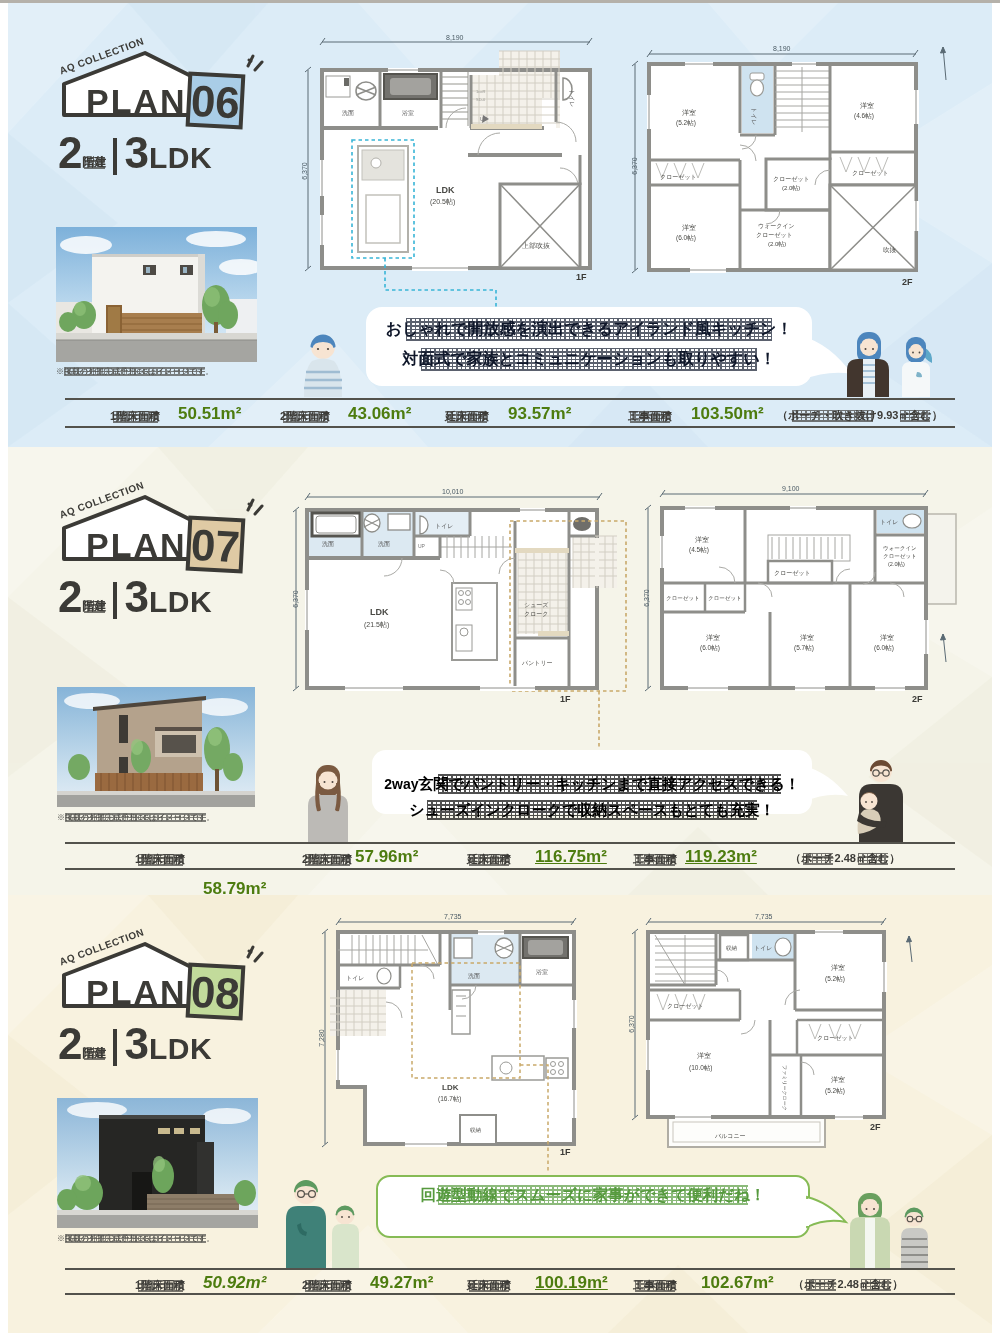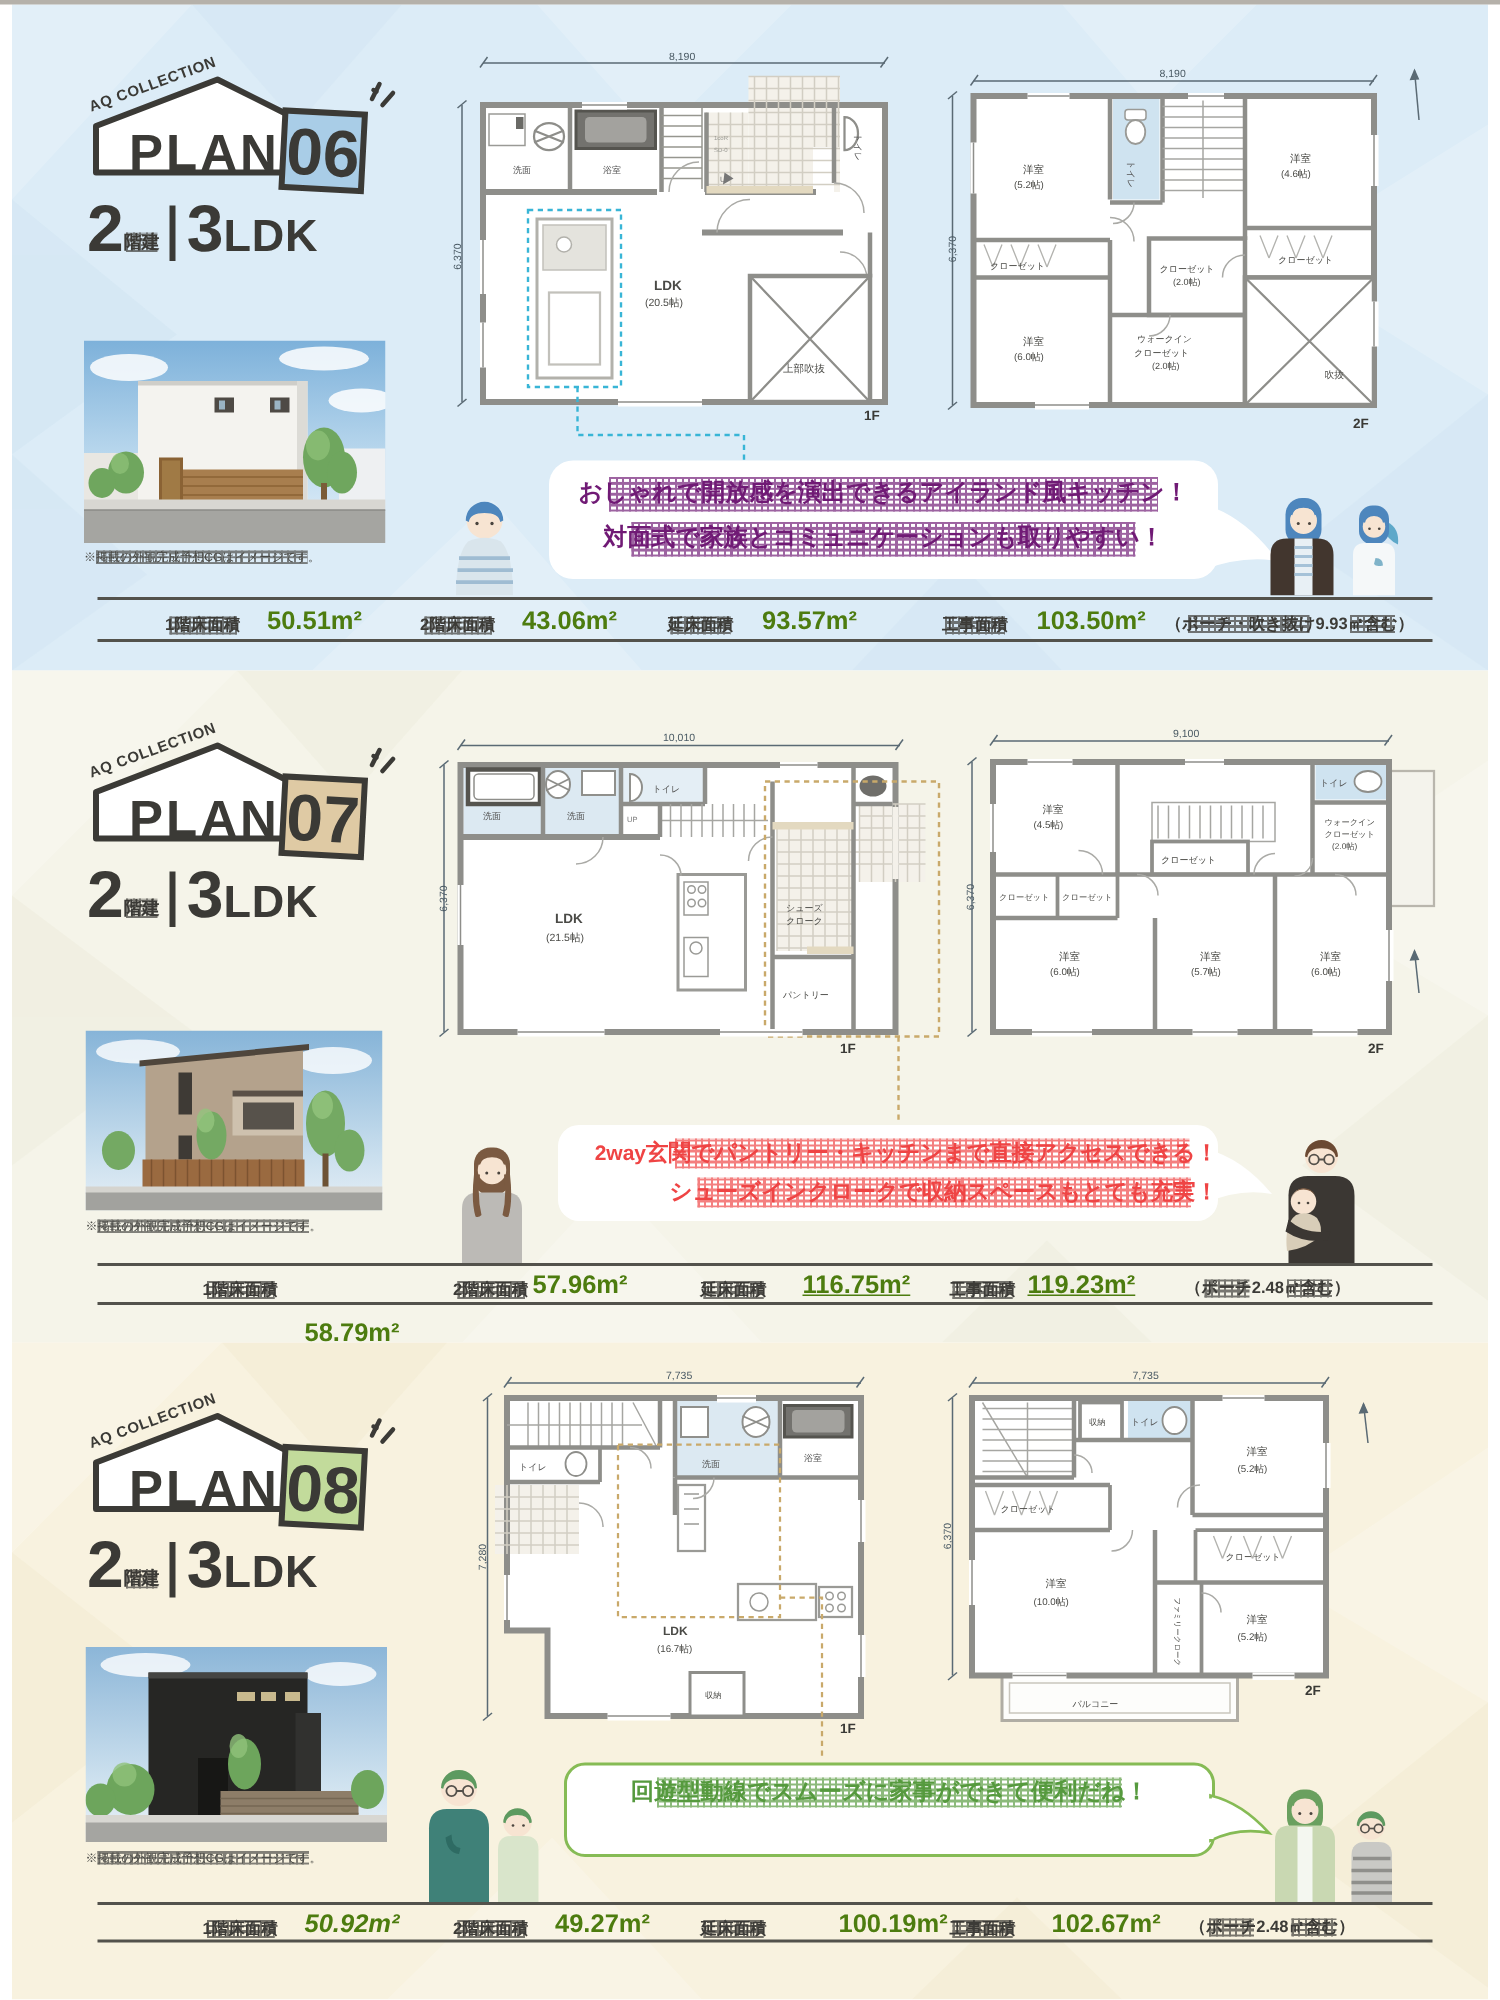--- a/index.html
+++ b/index.html
@@ -379,21 +379,21 @@
         <line x1="286" y1="55" x2="286" y2="89"></line>
         <line x1="286" y1="166" x2="286" y2="196"></line>
       </g>
   <text x="272" y="250" font-size="9" fill="#3a3a36" font-weight="bold">2F</text>
 </svg>
 
 <div class="abs" style="left:366px;top:307px;width:446px;height:79px;background:#fff;border-radius:16px;"></div>
 <svg class="abs" style="left:800px;top:330px;" width="56" height="56" viewBox="0 0 56 56">
       <path d="M2,6 Q30,14 52,44 Q28,40 2,50 Z" fill="#fff"></path>
     </svg>
-<div class="abs" style="left:366px;top:307px;width:446px;height:79px;color:#701a75;font-weight:bold;font-size:16px;text-align:center;line-height:30px;padding-top:7px;">
+<div class="abs" style="left:366px;top:307px;width:446px;height:79px;color:#0f172a;font-weight:bold;font-size:16px;text-align:center;line-height:30px;padding-top:7px;">
   <span class="jp">おしゃれで開放感を演出できるアイランド風キッチン！</span><br>
   <span class="jp">対面式で家族とコミュニケーションも取りやすい！</span>
 </div>
 
 <svg class="abs" style="left:57px;top:687px;" width="198" height="120" viewBox="0 0 198 120">
   <defs>
     <linearGradient id="sky2" x1="0" y1="0" x2="0" y2="1">
       <stop offset="0" stop-color="#86b4d8"></stop>
           <stop offset="0.7" stop-color="#cadfee"></stop>
           <stop offset="1" stop-color="#e6eff6"></stop>
@@ -640,21 +640,21 @@
         <line x1="306" y1="182" x2="303" y2="154"></line>
         <path d="M303,154 l-2.5,6 l5,-0.5 z" fill="#5a6a74"></path>
       </g>
   <text x="272" y="222" font-size="9" fill="#3a3a36" font-weight="bold">2F</text>
 </svg>
 
 <div class="abs" style="left:372px;top:750px;width:440px;height:64px;background:#fff;border-radius:14px;"></div>
 <svg class="abs" style="left:802px;top:762px;" width="50" height="46" viewBox="0 0 50 46">
       <path d="M2,4 Q26,10 46,34 Q24,30 2,40 Z" fill="#fff"></path>
     </svg>
-<div class="abs" style="left:372px;top:750px;width:440px;height:64px;color:#ef4444;font-weight:bold;font-size:15px;text-align:right;line-height:26px;padding-top:5px;">
+<div class="abs" style="left:372px;top:750px;width:440px;height:64px;color:#000000;font-weight:bold;font-size:15px;text-align:center;line-height:26px;padding-top:21px;">
   <span style="font-size:14px;">2way</span><span class="jp">玄関でパントリー・キッチンまで直接アクセスできる！</span><br>
   <span class="jp">シューズインクロークで収納スペースもとても充実！</span>
 </div>
 
 <svg class="abs" style="left:57px;top:1098px;" width="201" height="130" viewBox="0 0 201 130">
   <defs>
     <linearGradient id="sky3" x1="0" y1="0" x2="0" y2="1">
       <stop offset="0" stop-color="#8cb6d8"></stop>
           <stop offset="0.7" stop-color="#cfe2ef"></stop>
           <stop offset="1" stop-color="#eaf1f7"></stop>
@@ -1034,18 +1034,18 @@
 </svg>
 
 <div class="fline" style="left:65px;top:1268px;width:890px;"></div>
 <div class="fline" style="left:65px;top:1293px;width:890px;"></div>
 <div class="abs" style="left:65px;top:1270px;width:890px;height:26px;color:#3c3b37;">
   <span class="abs jp flabel" style="left:70px;top:8px;font-size:11px;">1階床面積</span>
   <span class="abs fval" style="left:138px;top:3px;font-style:italic;">50.92m²</span>
   <span class="abs jp flabel" style="left:237px;top:8px;font-size:11px;">2階床面積</span>
   <span class="abs fval" style="left:305px;top:3px;">49.27m²</span>
   <span class="abs jp flabel" style="left:402px;top:8px;font-size:11px;">延床面積</span>
-  <span class="abs fval" style="left:494px;top:3px;">100.19m²</span>
+  <span class="abs fval" style="left:470px;top:3px;text-decoration:underline;">100.19m²</span>
   <span class="abs jp flabel" style="left:568px;top:8px;font-size:11px;">工事面積</span>
   <span class="abs fval" style="left:636px;top:3px;">102.67m²</span>
   <span class="abs" style="left:728px;top:7px;font-size:11px;font-weight:bold;">（<span class="jp">ポーチ</span>2.48<span class="jp">㎡含む</span>）</span>
 </div>
 </div>
 
 </body></html>

